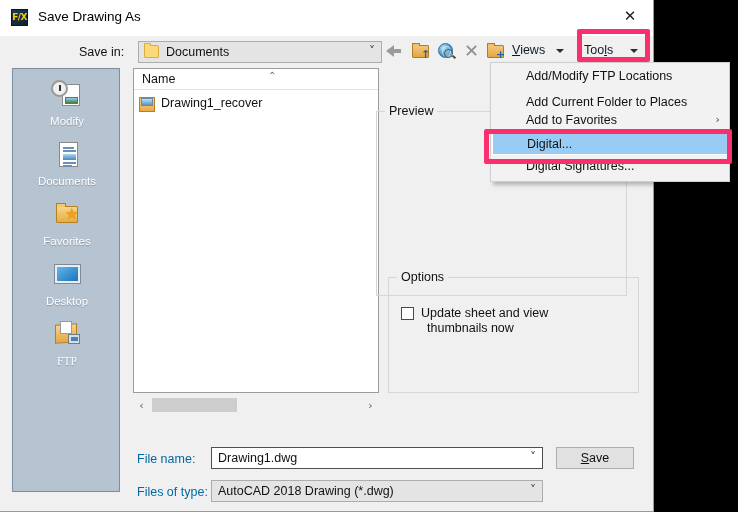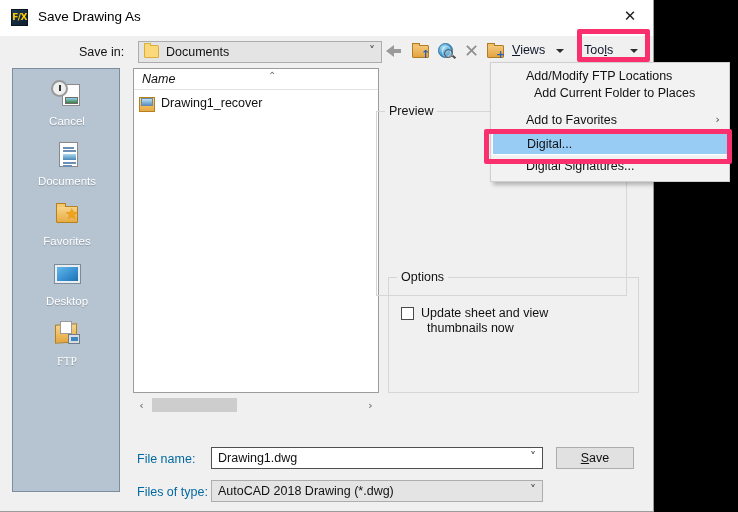--- a/index.html
+++ b/index.html
@@ -291,21 +291,21 @@
   }
   .fl-header {
     position: absolute; left: 0; top: 0;
     width: 100%; height: 21px;
     background: #ffffff;
     border-bottom: 1px solid #e2e2e2;
     box-sizing: border-box;
   }
   .fl-header-label {
     position: absolute; left: 8px; top: 3px;
-    font-size: 12.5px; color: #111; font-style: italic;
+    font-size: 12.5px; color: #111;
   }
   .fl-sort {
     position: absolute; left: 134px; top: 1px;
     font-size: 10px; color: #6f6f6f;
     font-family: "DejaVu Sans", sans-serif;
   }
   .fl-row { position: absolute; left: 5px; top: 27px; height: 18px; }
   .fl-icon {
     position: absolute; left: 0; top: 1px;
     width: 16px; height: 15px;
@@ -483,21 +483,21 @@
 
       <div class="tb-tools"><span>Too</span><span class="tb-underline">l</span><span>s</span></div>
       <div class="tb-caret" style="left:244px;"></div>
     </div>
 
     <div class="places">
       <div class="place" style="top:10px;">
         <span class="place-ico">
           <span class="hi-pages"></span><span class="hi-clock"></span>
         </span>
-        <span class="place-label">Cancel</span>
+        <span class="place-label">Modify</span>
       </div>
       <div class="place" style="top:70px;">
         <span class="place-ico">
           <span class="doc-page">
             <span class="doc-line" style="top:4px;width:11px;"></span>
             <span class="doc-line" style="top:7px;width:13px;"></span>
             <span class="doc-blue" style="top:11px;"></span>
             <span class="doc-line" style="top:19px;width:13px;"></span>
             <span class="doc-line" style="top:22px;width:9px;"></span>
           </span>
@@ -569,21 +569,21 @@
     <div class="bot-combo" id="cmbFileType">
       <span class="bot-combo-text">AutoCAD 2018 Drawing (*.dwg)</span>
       <span class="combo-chev">˅</span>
     </div>
   </div>
 
   <div id="menu">
     <div class="menu-item" style="top:3px;">
       <span class="mi-label">Add/Modify FTP Locations</span>
     </div>
-    <div class="menu-item" style="top:20px;margin-left:8px;">
+    <div class="menu-item" style="top:29px;">
       <span class="mi-label">Add Current Folder to Places</span>
     </div>
     <div class="menu-item" style="top:47px;">
       <span class="mi-label">Add to Favorites</span>
       <span class="mi-sub">›</span>
     </div>
     <div class="menu-item sel" style="top:70px;">
       <span class="mi-label">Digital...</span>
     </div>
     <div class="menu-item" style="top:93px;">

